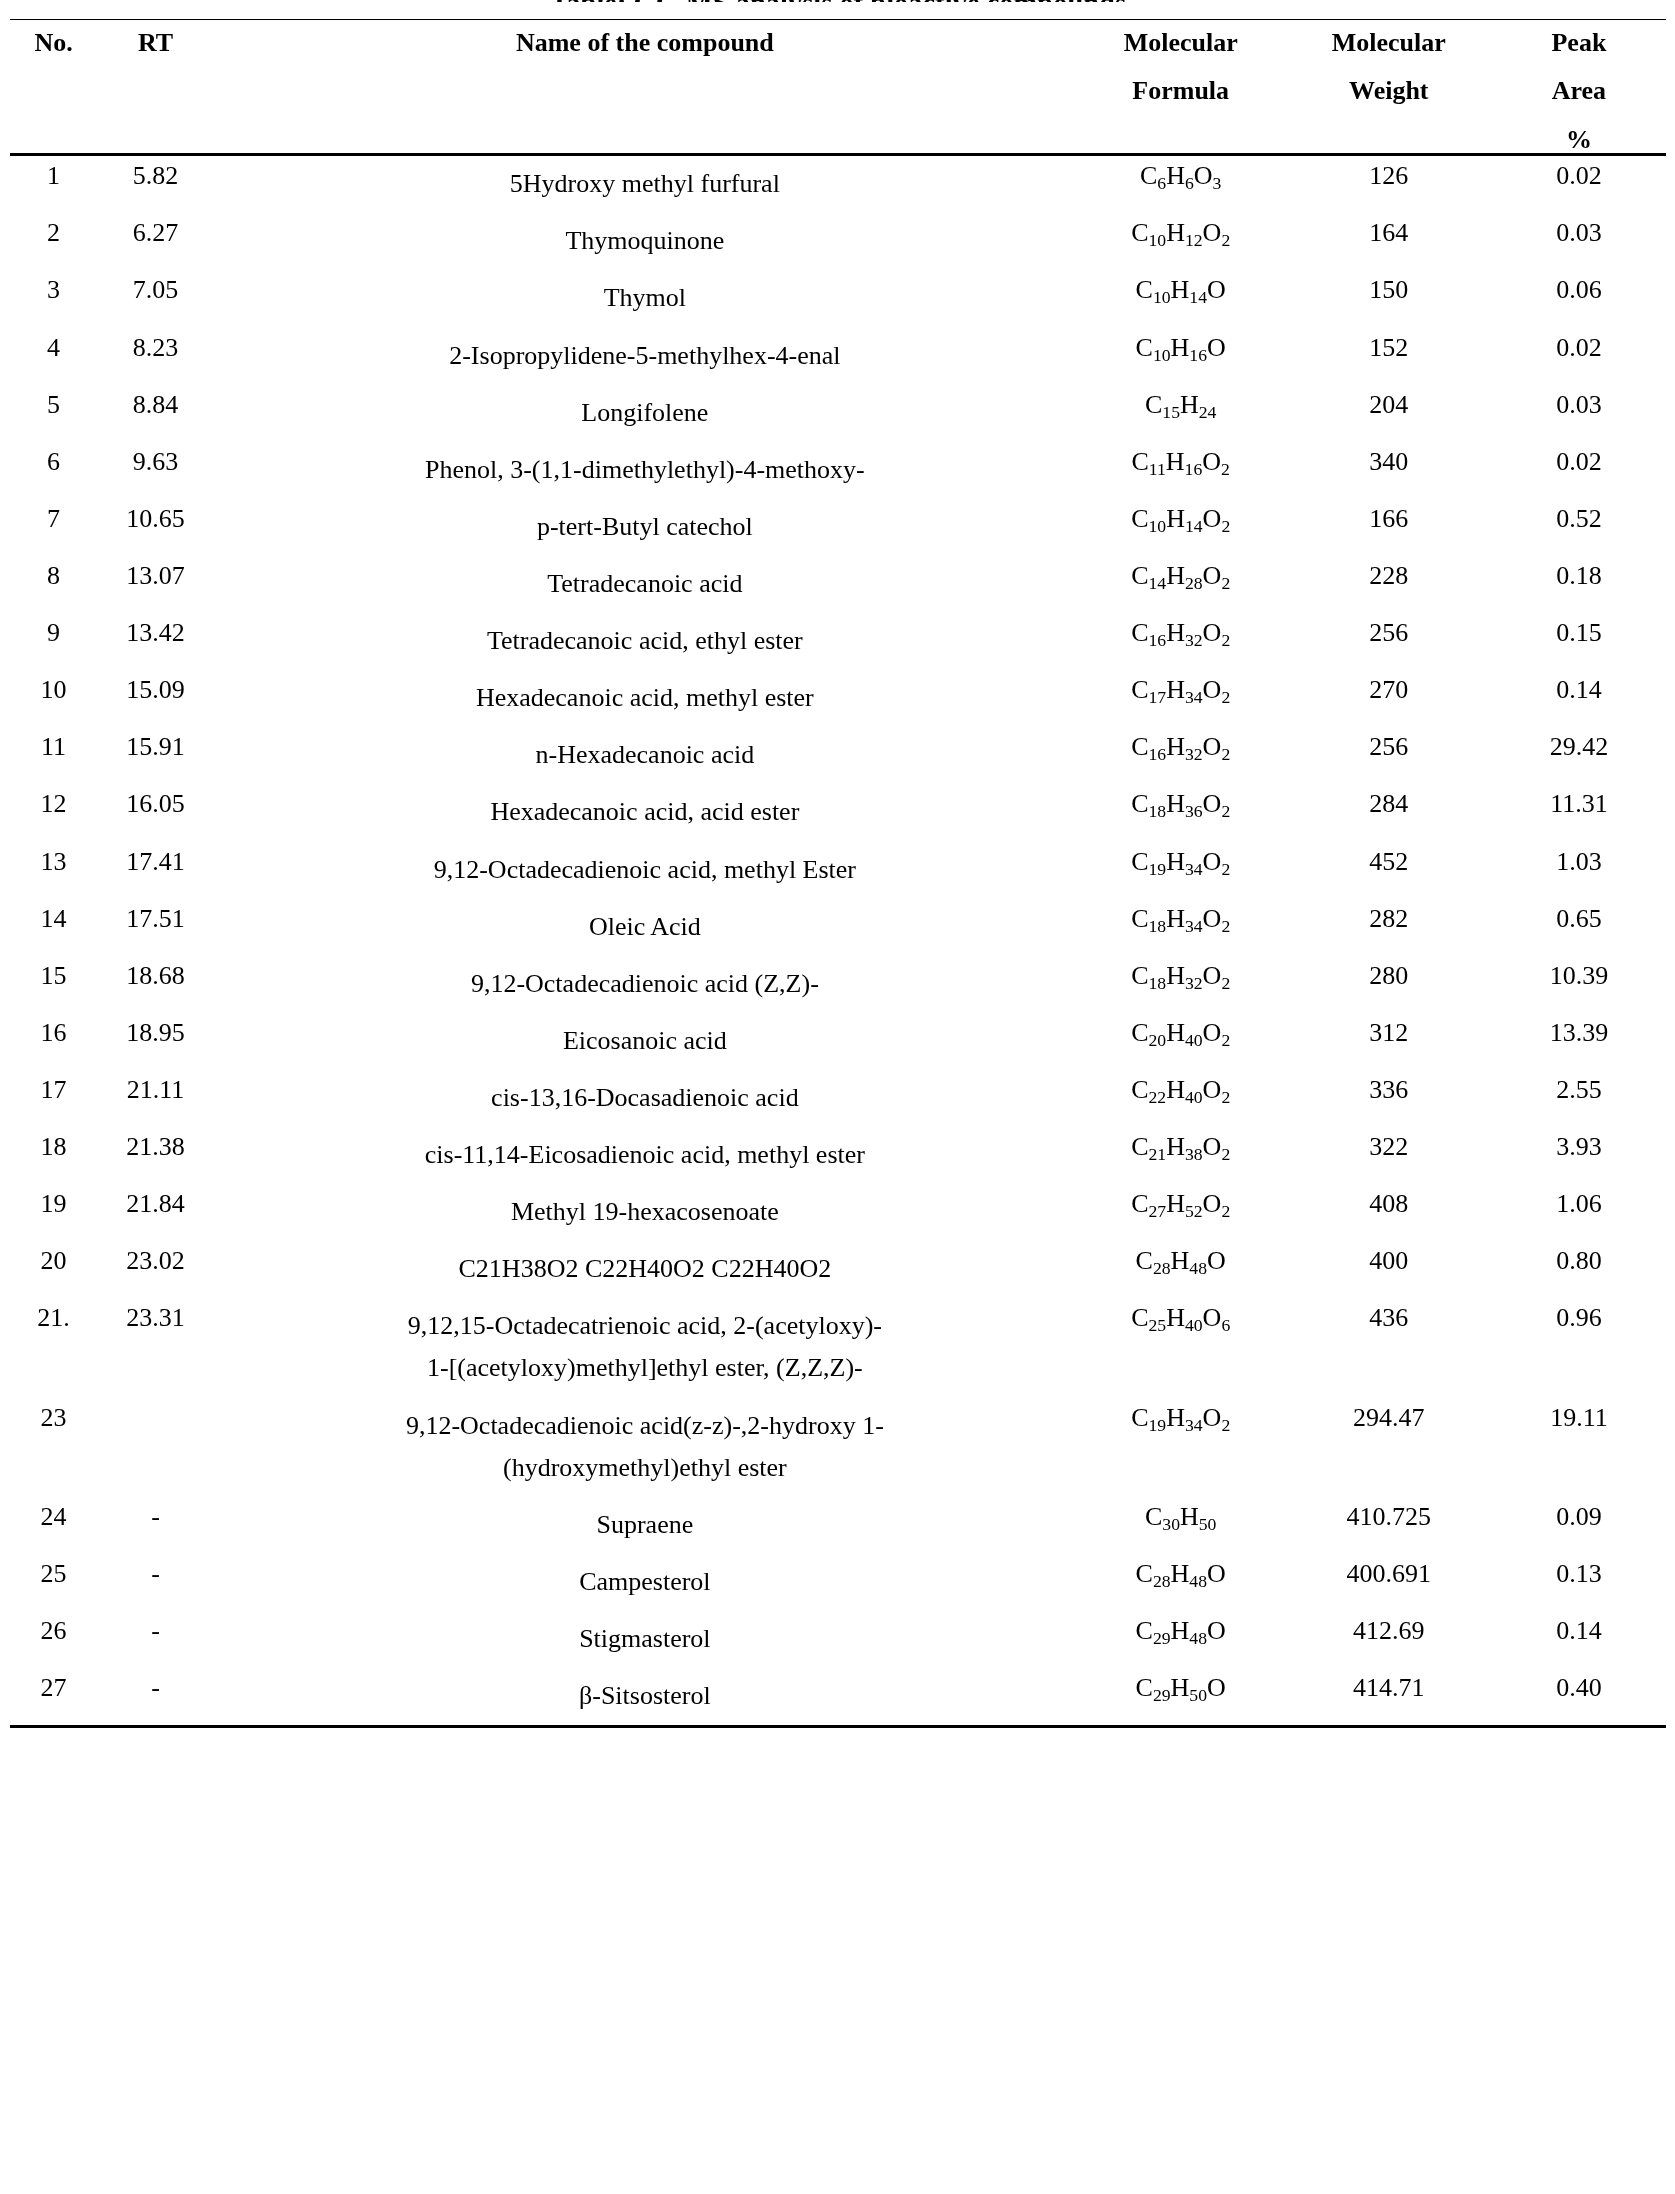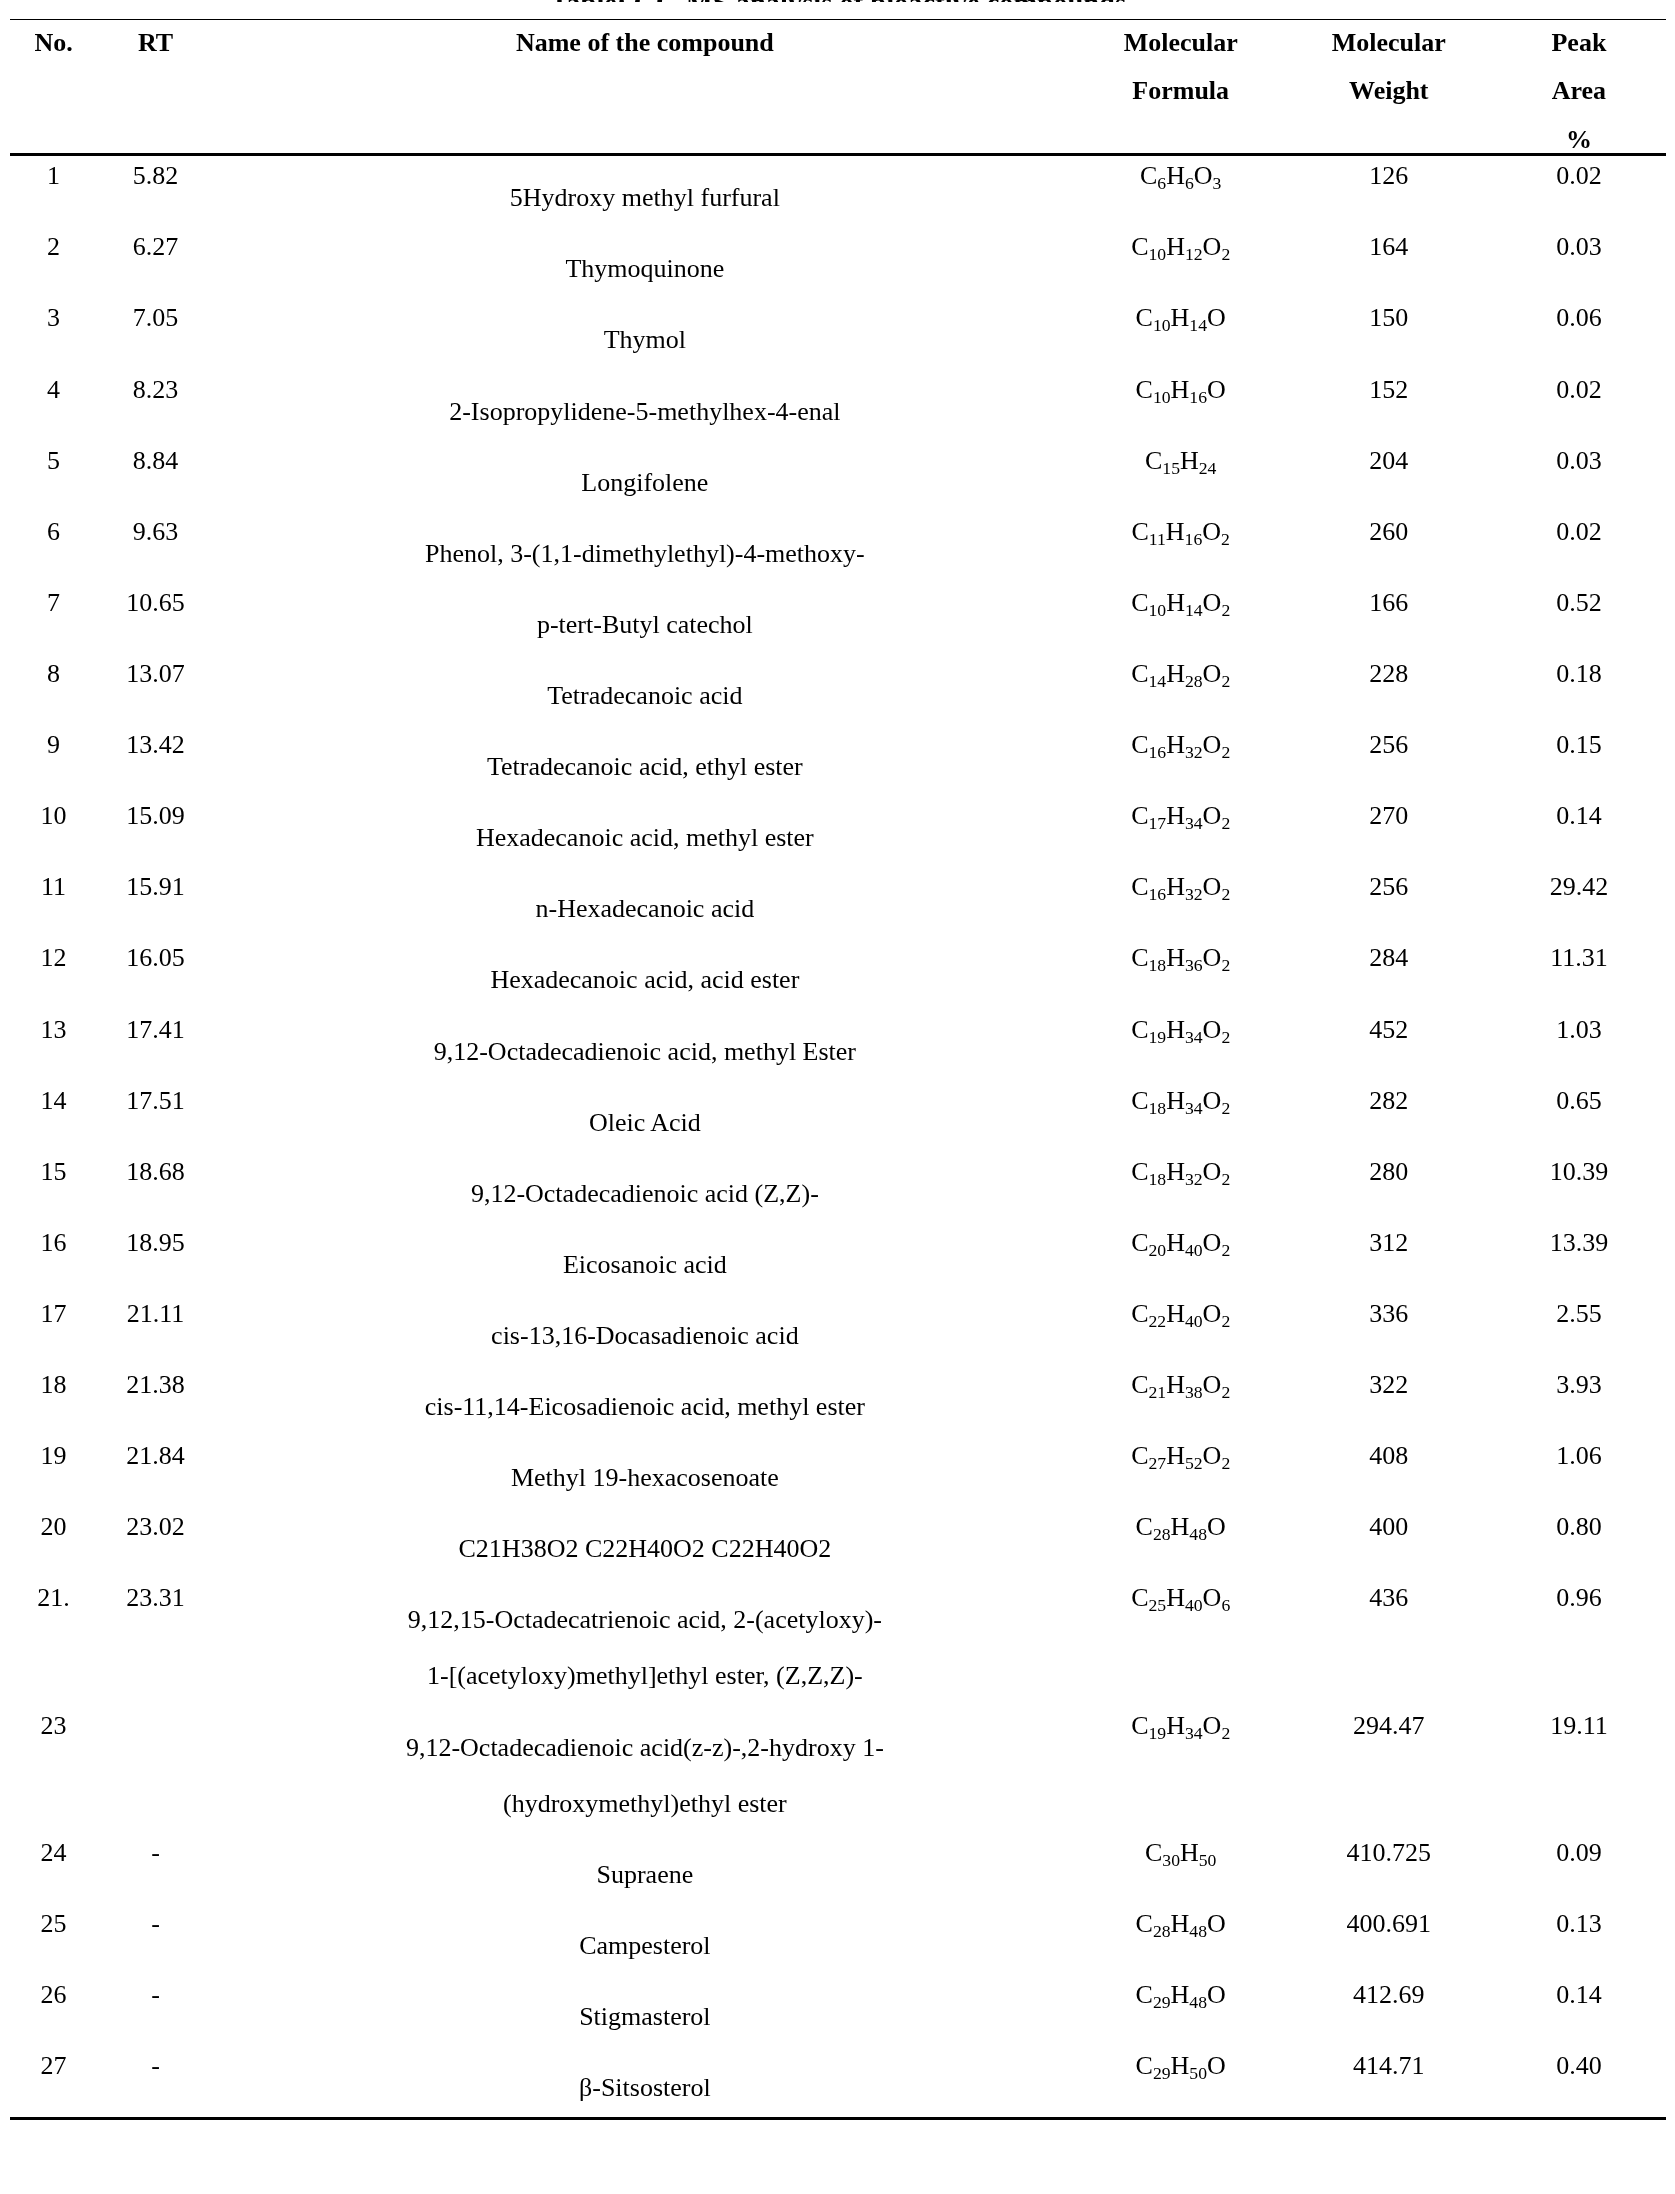--- a/index.html
+++ b/index.html
@@ -104,21 +104,21 @@
   
   tbody td { height: 24px; }
 
   sub {
     font-size: 0.68em;
     vertical-align: -0.28em;
     line-height: 0;
   }
 
   .namewrap { display: block; }
-  .nameline { display: block; margin-top: 14px; }
+  .nameline { display: block; }
 </style>
 </head>
 <body>
 
 <div id="page">
 
   <div class="caption-remnant">Table: GC-MS analysis of bioactive compounds</div>
 
   <table class="gcms">
     <colgroup>
@@ -226,21 +226,21 @@
         </tr>
         <tr>
           <td class="col-no">6</td>
           <td class="col-rt">9.63</td>
           <td class="col-name">
             <span class="namewrap">
               <span class="nameline">Phenol, 3-(1,1-dimethylethyl)-4-methoxy-</span>
             </span>
           </td>
           <td class="col-form">C<sub>11</sub>H<sub>16</sub>O<sub>2</sub></td>
-          <td class="col-mw">260</td>
+          <td class="col-mw">340</td>
           <td class="col-area">0.02</td>
         </tr>
         <tr>
           <td class="col-no">7</td>
           <td class="col-rt">10.65</td>
           <td class="col-name">
             <span class="namewrap">
               <span class="nameline">p-tert-Butyl catechol</span>
             </span>
           </td>

